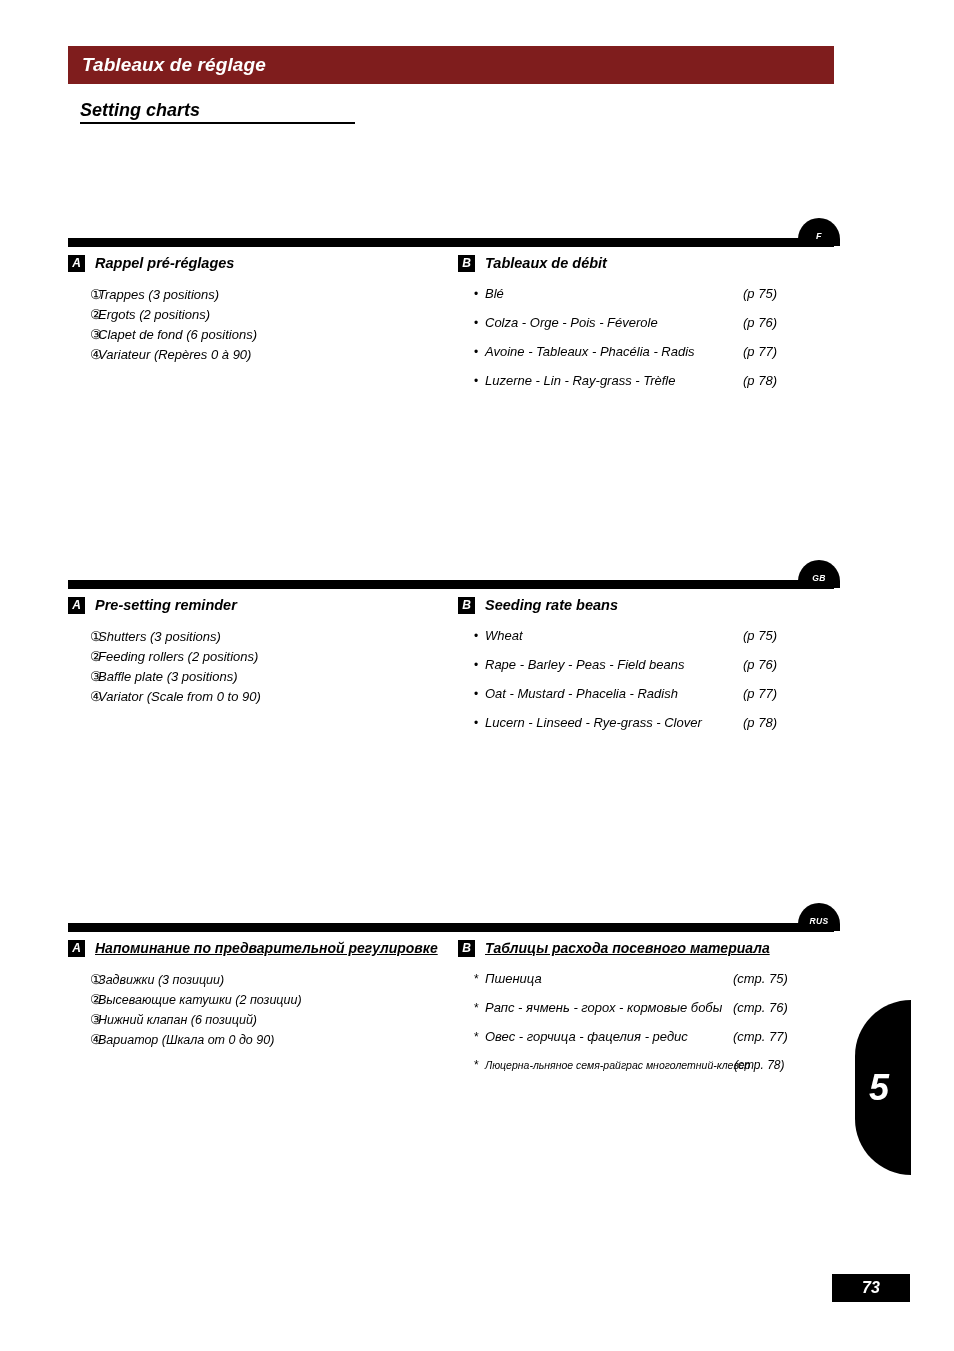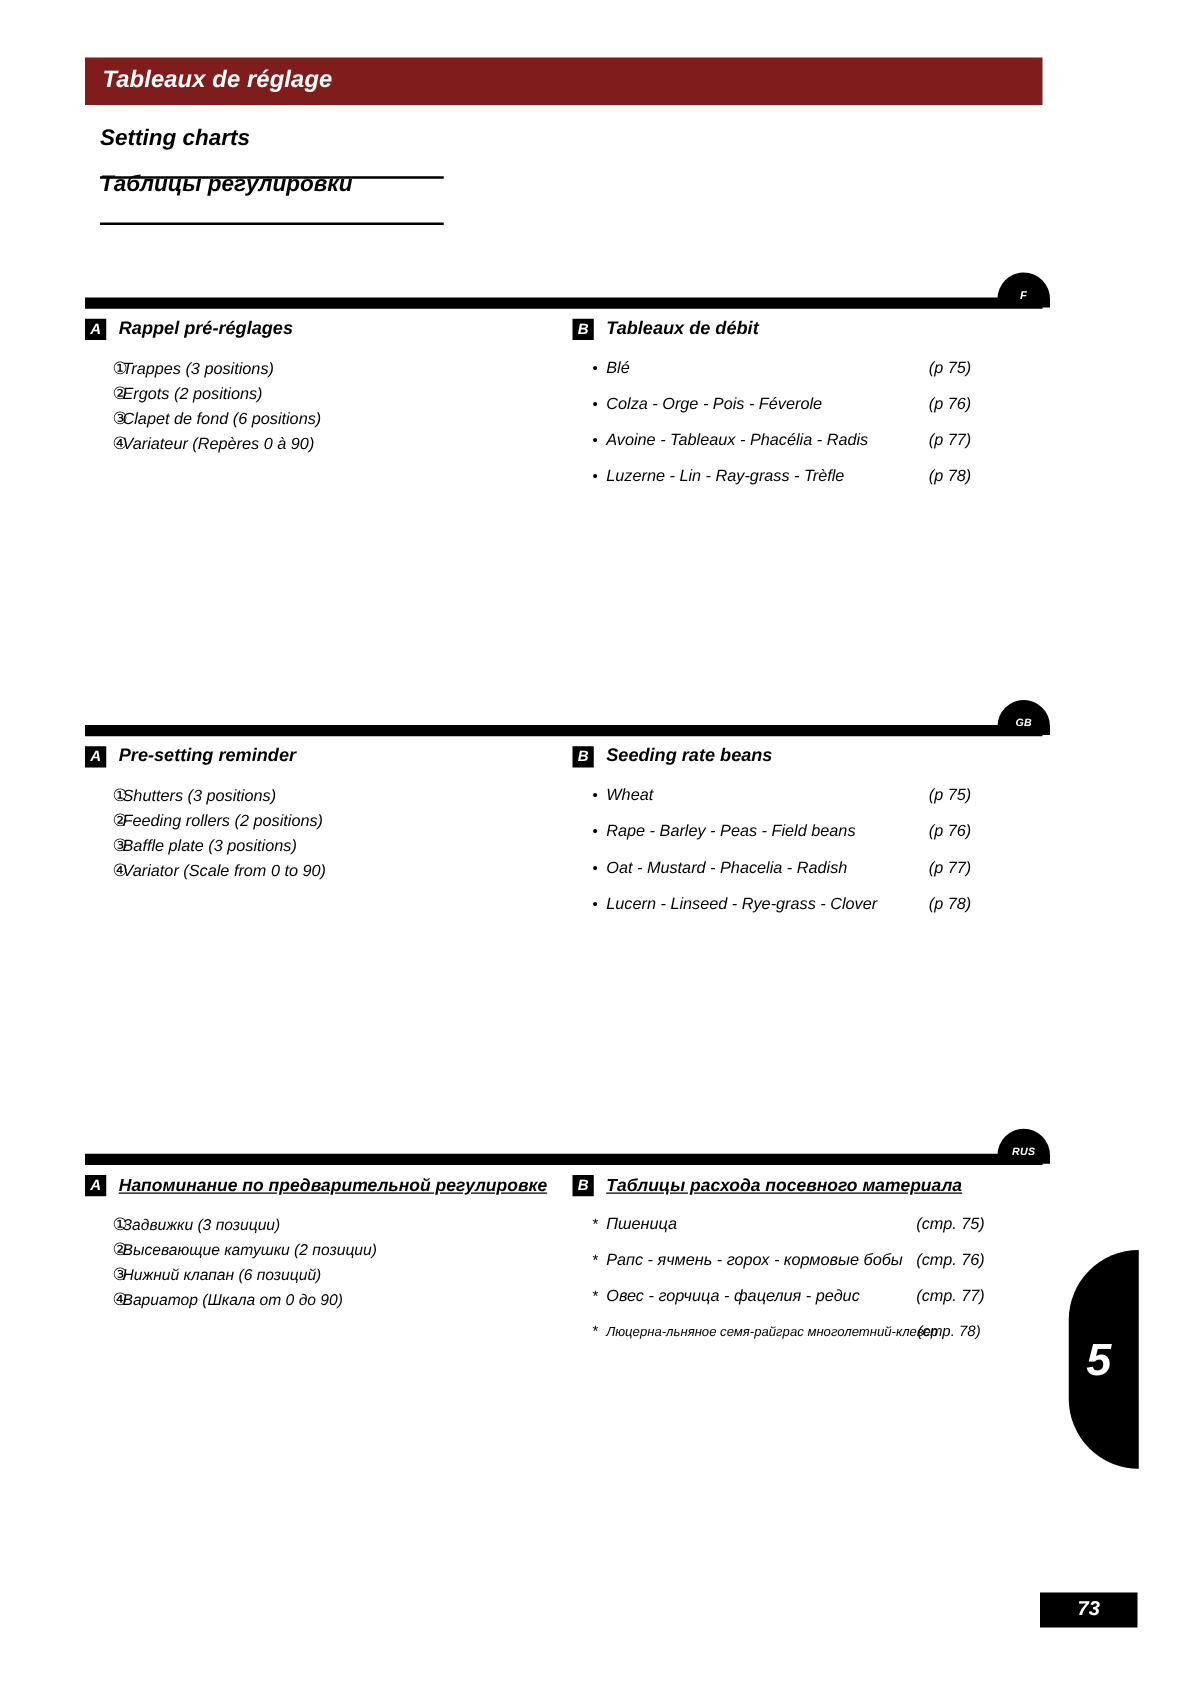--- a/index.html
+++ b/index.html
@@ -44,21 +44,21 @@
   }
 
   .subtitle {
     position: absolute;
     left: 80px;
     width: 275px;
     border-bottom: 2.5px solid #000;
     font-size: 18px;
     font-style: italic;
     font-weight: bold;
-    padding-bottom: 20px;
+    padding-bottom: 1px;
     white-space: nowrap;
   }
   .subtitle.en { top: 100px; }
   .subtitle.ru { top: 137px; }
 
   
   .lang-section { position: absolute; left: 0; width: 954px; }
   .lang-section.fr  { top: 232px; }
   .lang-section.gb  { top: 574px; }
   .lang-section.rus { top: 917px; }
@@ -232,21 +232,20 @@
 </style>
 </head>
 <body>
 
 <div class="page">
 
   <div class="title-bar">
     <span class="title-bar-text">Tableaux de réglage</span>
   </div>
   <div class="subtitle en">Setting charts</div>
-  <div class="subtitle ru">Таблицы регулировки</div>
 
   <div class="lang-section fr">
     <div class="rule"></div>
     <div class="lang-badge">F</div>
 
     <div class="col left">
       <div class="col-head">
         <span class="ab-marker">A</span>
         <span class="col-head-text">Rappel pré-réglages</span>
       </div>

